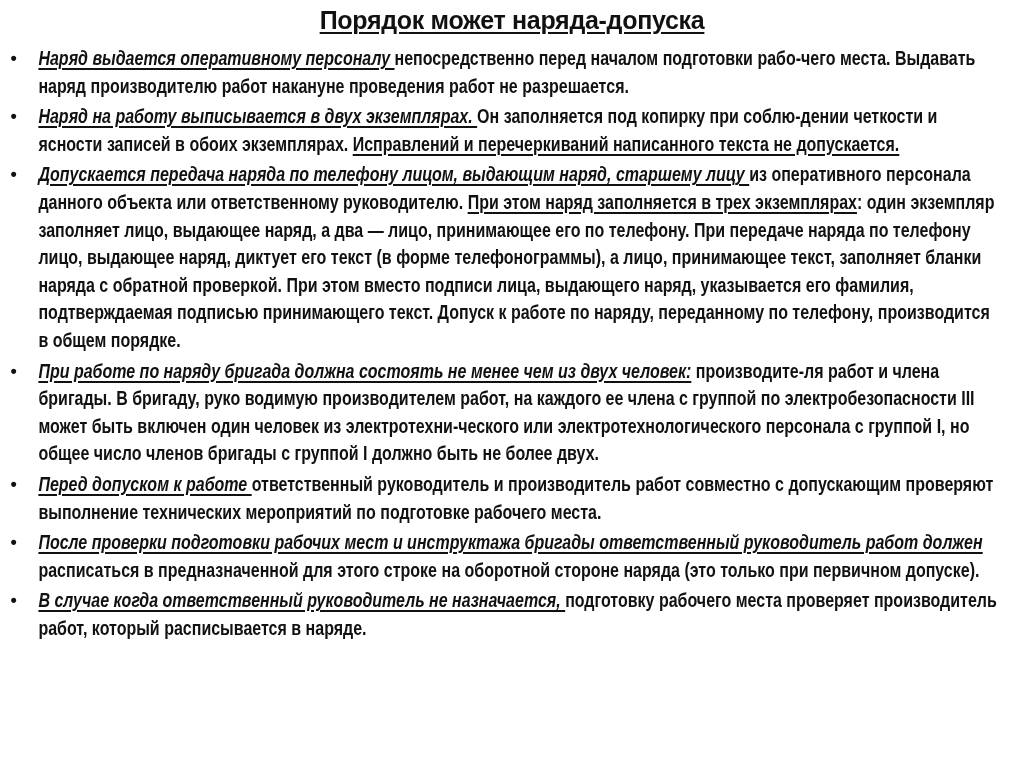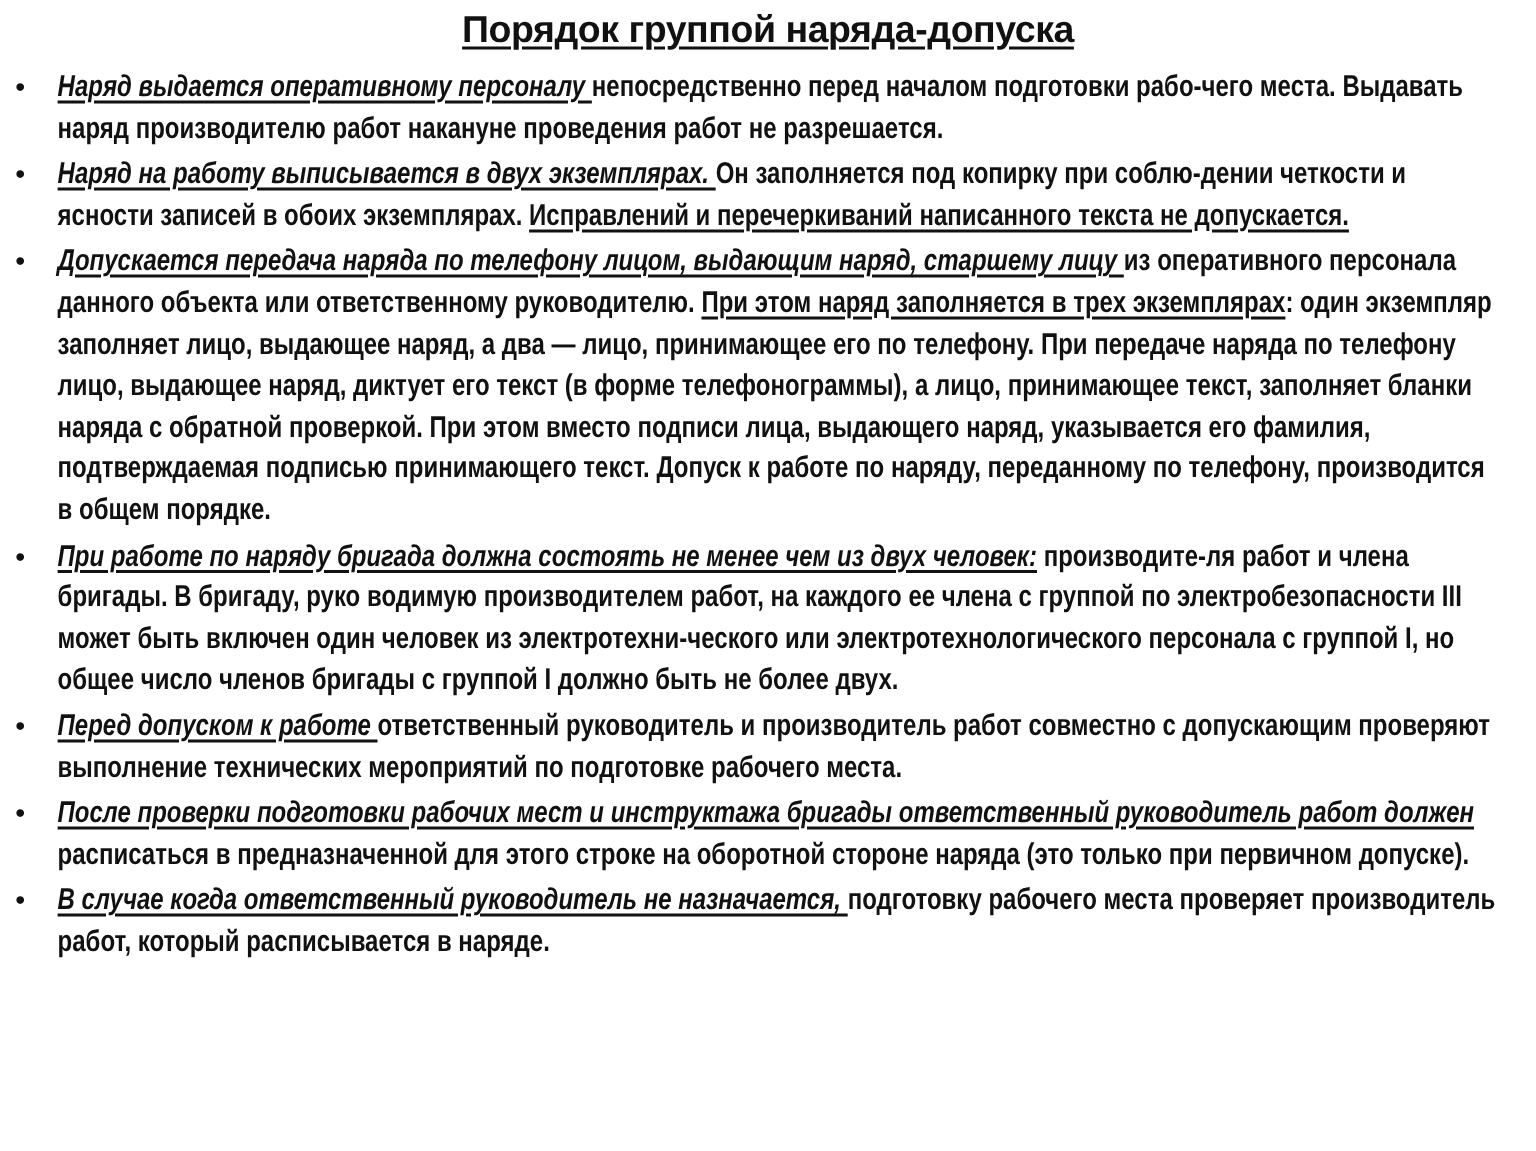--- a/index.html
+++ b/index.html
@@ -43,21 +43,21 @@
   }
   .ul {
     text-decoration: underline; text-decoration-thickness: 2px;
     text-underline-offset: 3px;
   }
   .body-text { }
 </style>
 </head>
 <body>
 
-<div class="title">Порядок группой наряда-допуска</div>
+<div class="title">Порядок может наряда-допуска</div>
 
 <div class="list">
 
   <div class="item">
     <span class="bullet">•</span>
     <span class="lead">Наряд выдается оперативному персоналу </span><span class="body-text">непосредственно перед началом подготовки рабо-чего места. Выдавать наряд производителю работ накануне проведения работ не разрешается.</span>
   </div>
 
   <div class="item">
     <span class="bullet">•</span>

